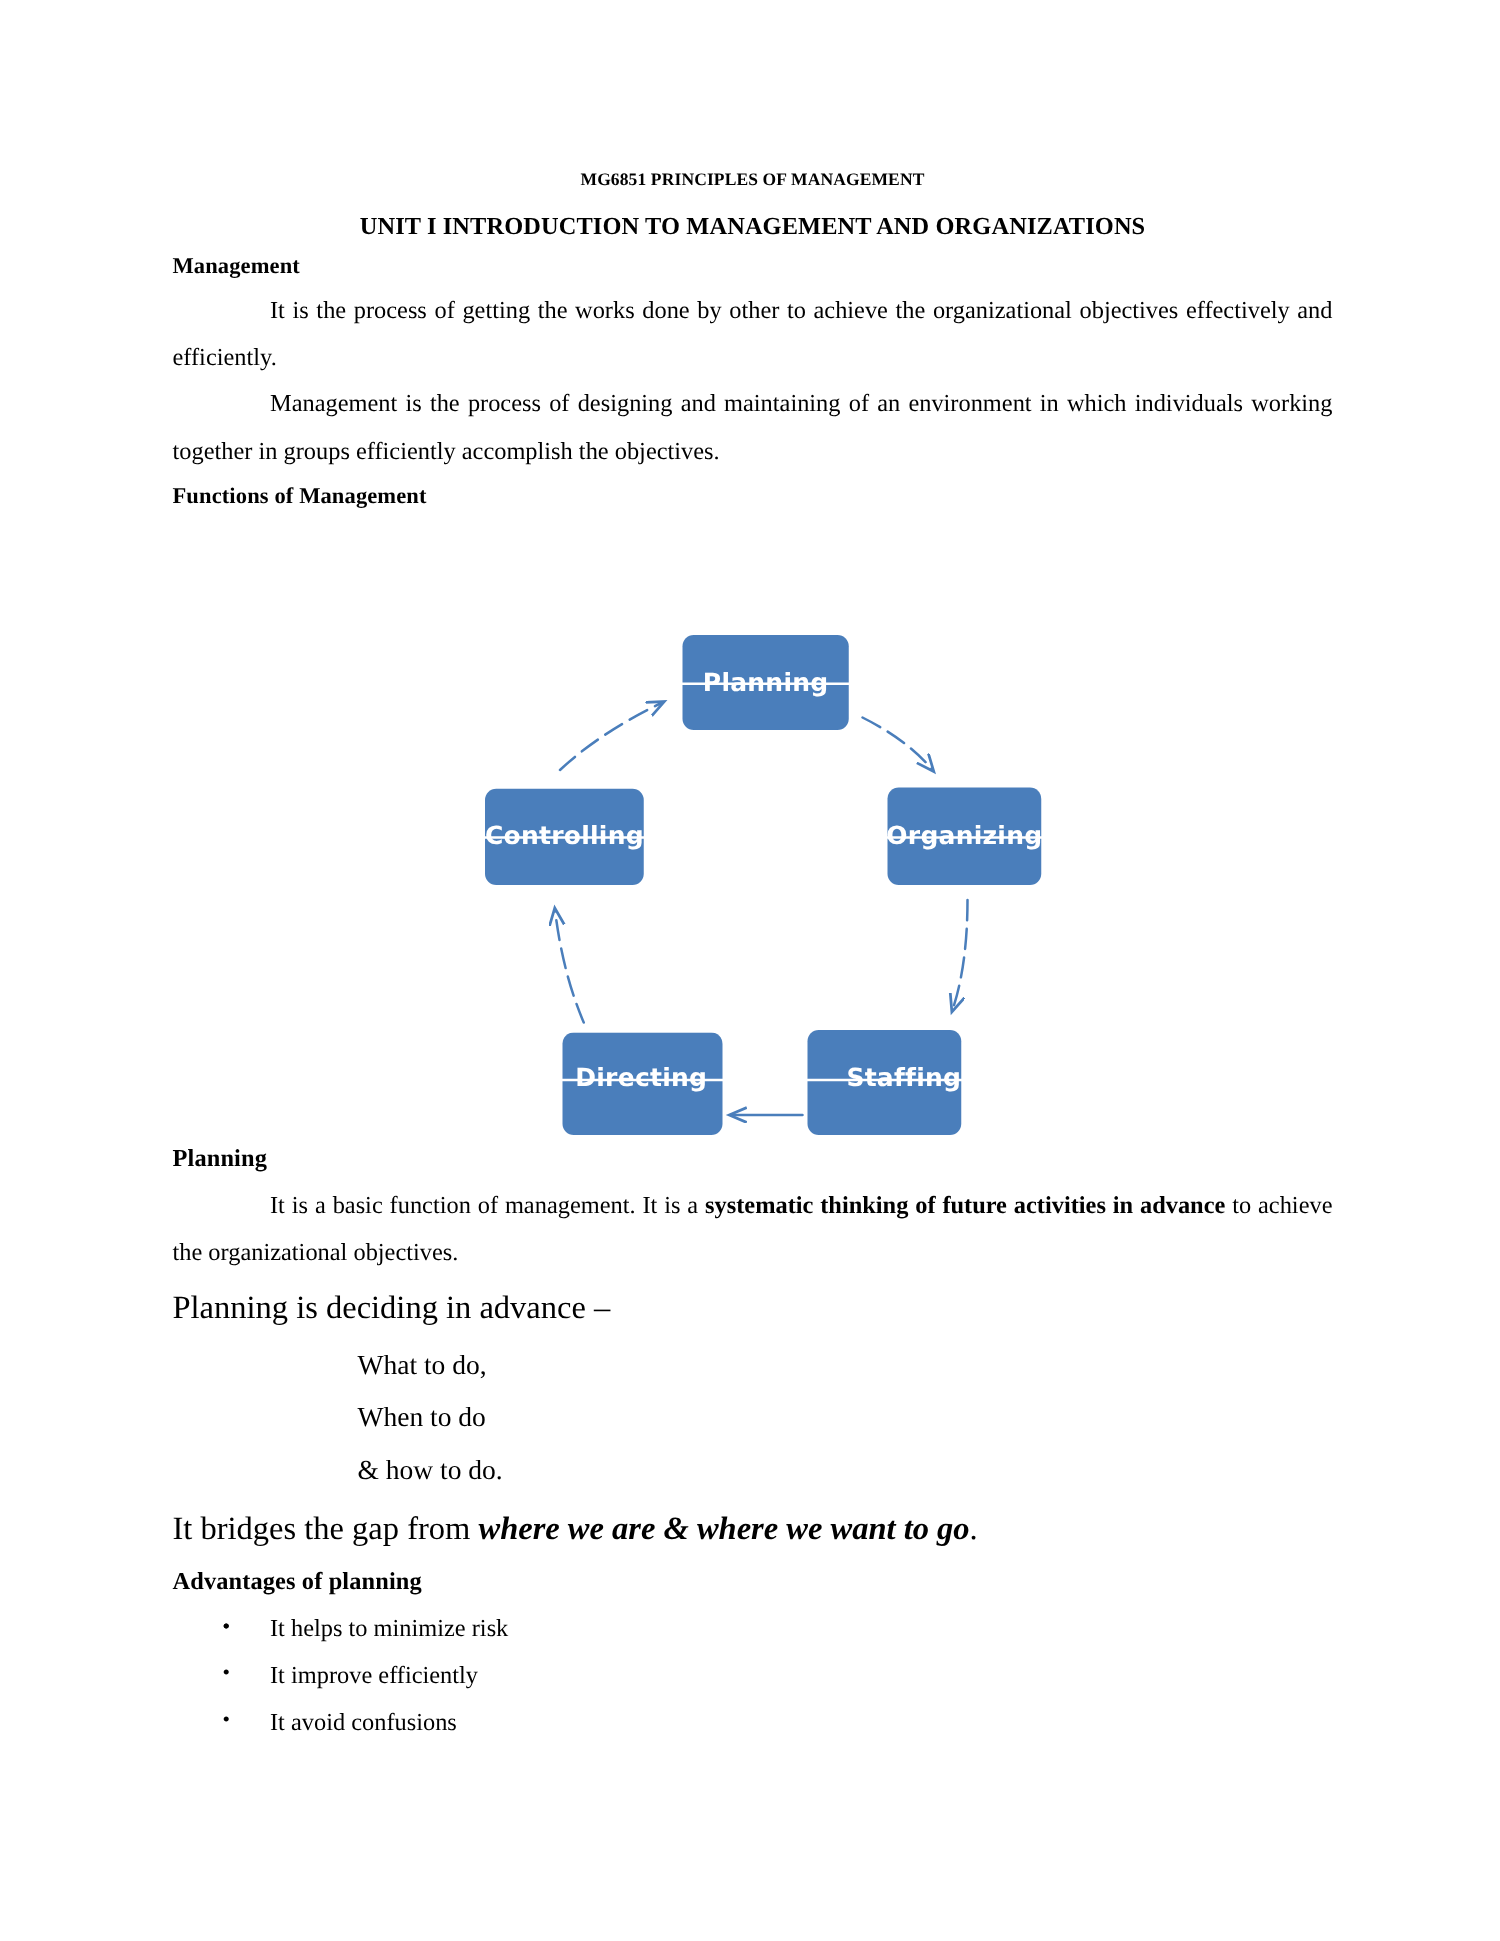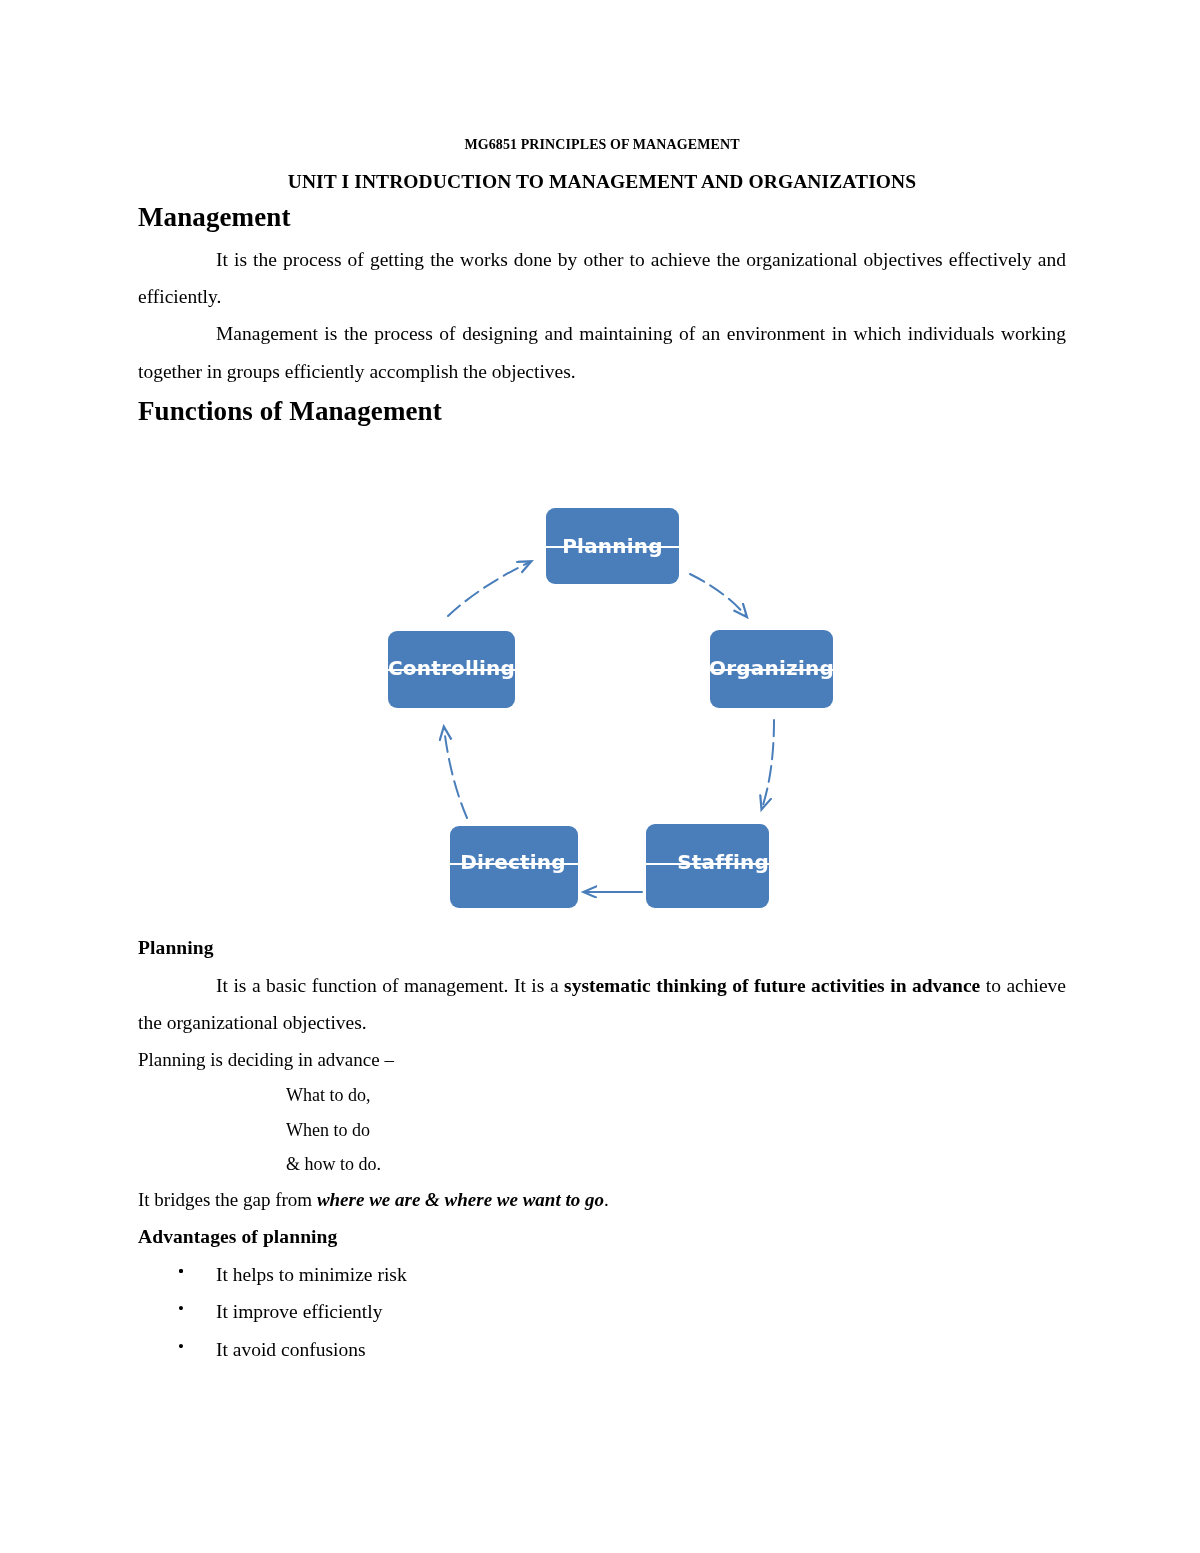--- a/index.html
+++ b/index.html
@@ -45,46 +45,46 @@
   .doc-subtitle {
     text-align: center;
     font-size: 19.5px;
     font-weight: bold;
     letter-spacing: 0.1px;
     line-height: 1.0;
     margin: 0 0 10px 0;
   }
 
   h2.section-heading {
-    font-size: 27px;
+    font-size: 18px;
     font-weight: bold;
     line-height: 1.15;
     margin: 6px 0 8px 0;
     letter-spacing: 0.1px;
   }
 
   p.body-para {
     font-size: 19.5px;
     line-height: 1.92;
     margin: 0;
     text-align: justify;
     text-justify: inter-word;
     text-indent: 78px;
   }
 
   p.plain-line {
-    font-size: 19px;
+    font-size: 26px;
     line-height: 1.92;
     margin: 0;
     text-align: left;
     text-indent: 0;
   }
 
   p.indent-line {
-    font-size: 18px;
+    font-size: 22px;
     line-height: 1.92;
     margin: 0;
     padding-left: 148px;
   }
 
   h3.sub-heading {
     font-size: 19.5px;
     font-weight: bold;
     line-height: 1.92;
     margin: 0;

